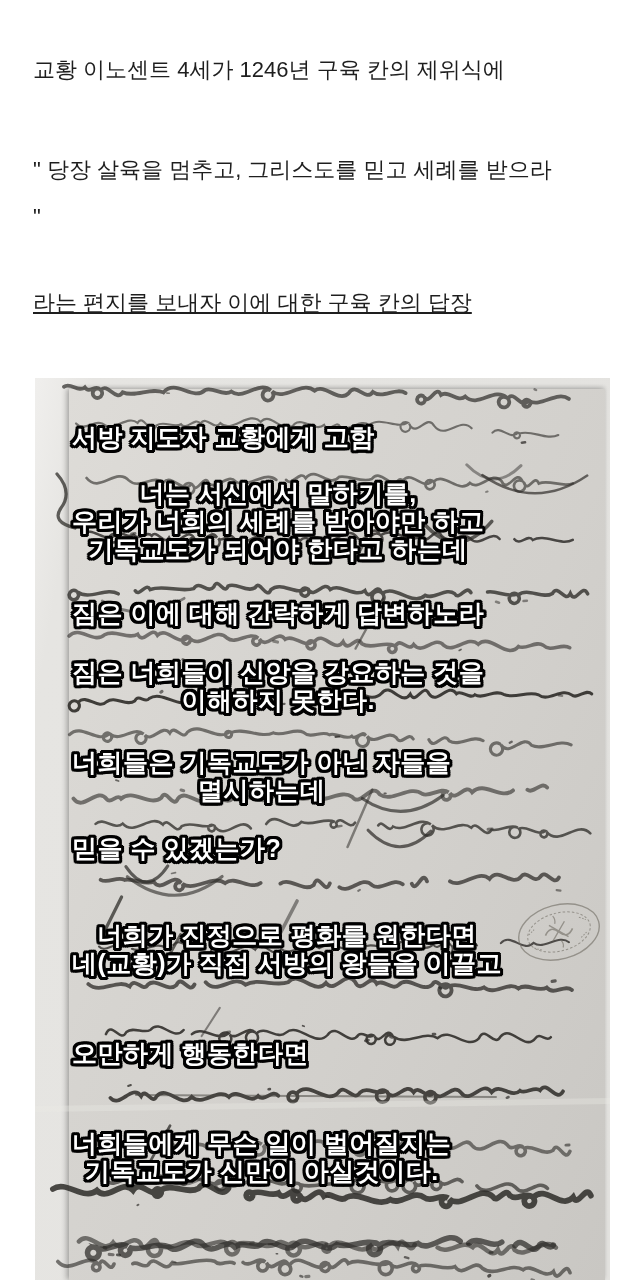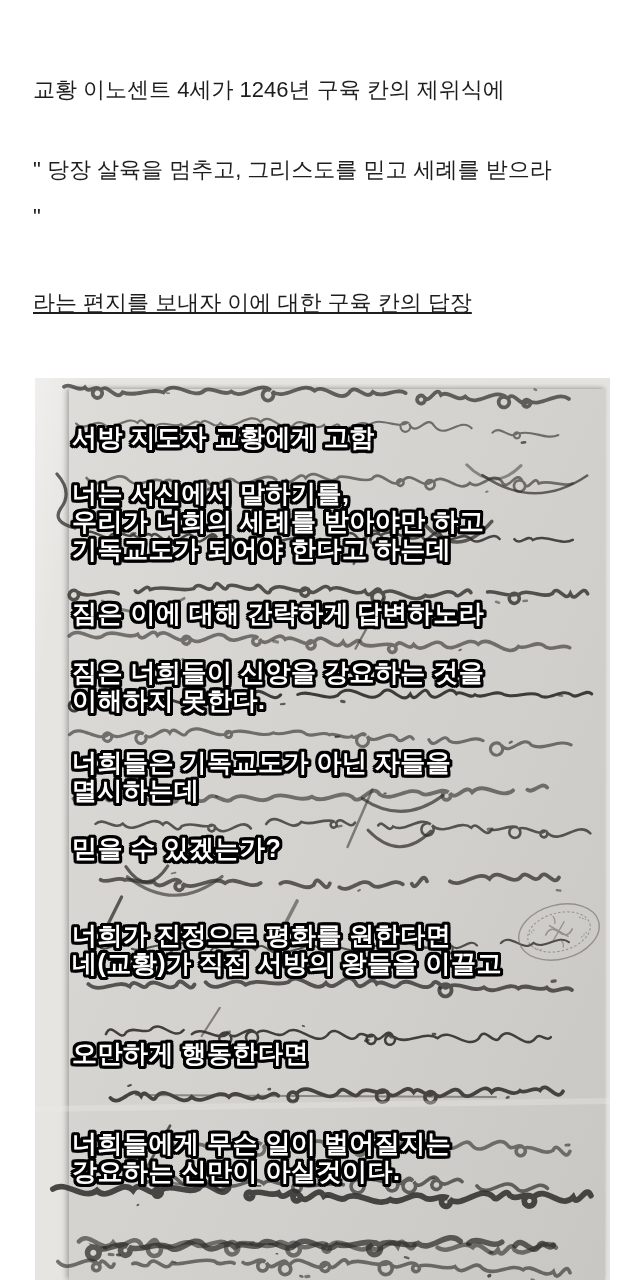--- a/index.html
+++ b/index.html
@@ -6,21 +6,21 @@
   body{
     width:640px;height:1280px;overflow:hidden;position:relative;
     background:#ffffff;
     font-family:"Liberation Sans","DejaVu Sans",sans-serif;
   }
   
   .caption p{
     position:absolute;margin:0;left:33px;
     color:#1e1e1e;font-size:22px;white-space:nowrap;
   }
-  #cap-intro{top:57px;line-height:26px;margin-top:20px;}
+  #cap-intro{top:57px;line-height:26px;}
   #cap-quote{top:146px;line-height:47px;}
   #cap-reply{top:290px;line-height:26px;text-decoration:underline;}
 
   
   .photo{
     position:absolute;left:35px;top:378px;width:575px;height:902px;
     overflow:hidden;margin:0;
     background:linear-gradient(100deg,#f0efed 0%,#e6e5e2 8%,#e3e2df 100%);
   }
   .paper{
@@ -34,20 +34,21 @@
   
   .og{
     position:absolute;left:37px;white-space:nowrap;
     font-weight:bold;font-size:25px;line-height:28px;
     color:#ffffff;letter-spacing:.5px;
     text-shadow:
       3px 0 0 #000,-3px 0 0 #000,0 3px 0 #000,0 -3px 0 #000,
       2px 2px 0 #000,-2px 2px 0 #000,2px -2px 0 #000,-2px -2px 0 #000,
       3px 2px 0 #000,-3px 2px 0 #000,3px -2px 0 #000,-3px -2px 0 #000,
       2px 3px 0 #000,-2px 3px 0 #000,2px -3px 0 #000,-2px -3px 0 #000;
+    text-align: center;
   }
 </style>
 </head>
 <body>
 
 <main>
 
   <section class="caption">
     <p id="cap-intro">교황 이노센트 4세가 1246년 구육 칸의 제위식에</p>
     <p id="cap-quote"><span>" 당장 살육을 멈추고, 그리스도를 믿고 세례를 받으라</span><br><span>"</span></p>
@@ -204,18 +205,18 @@
         </div>
       <div class="og" style="top:543px">
           <div class="ol">너희가 진정으로 평화를 원한다면</div>
           <div class="ol">네(교황)가 직접 서방의 왕들을 이끌고</div>
         </div>
       <div class="og" style="top:661px">
           <div class="ol">오만하게 행동한다면</div>
         </div>
       <div class="og" style="top:751px">
           <div class="ol">너희들에게 무슨 일이 벌어질지는</div>
-          <div class="ol">강요하는 신만이 아실것이다.</div>
+          <div class="ol">기독교도가 신만이 아실것이다.</div>
         </div>
     </div>
   </figure>
 
 </main>
 
 </body></html>

